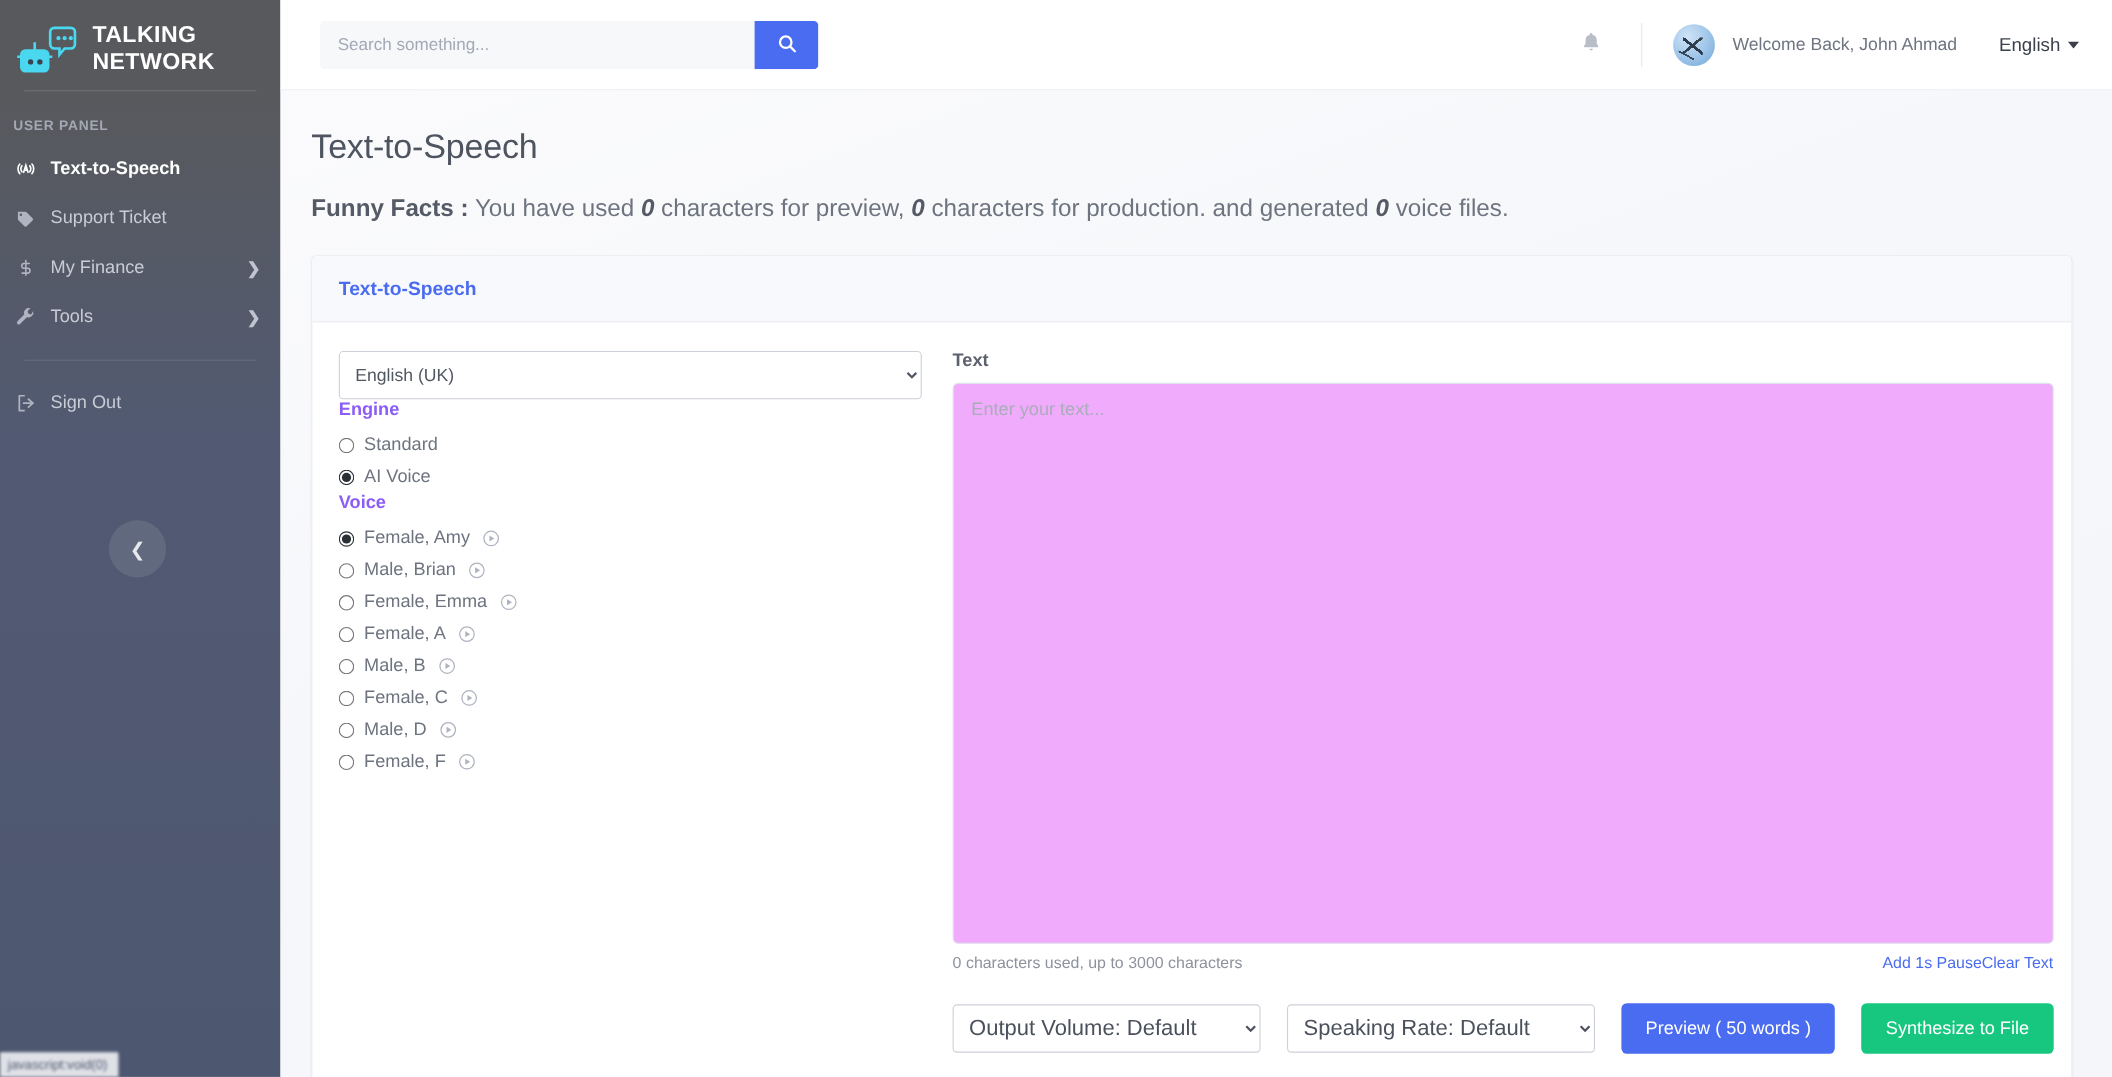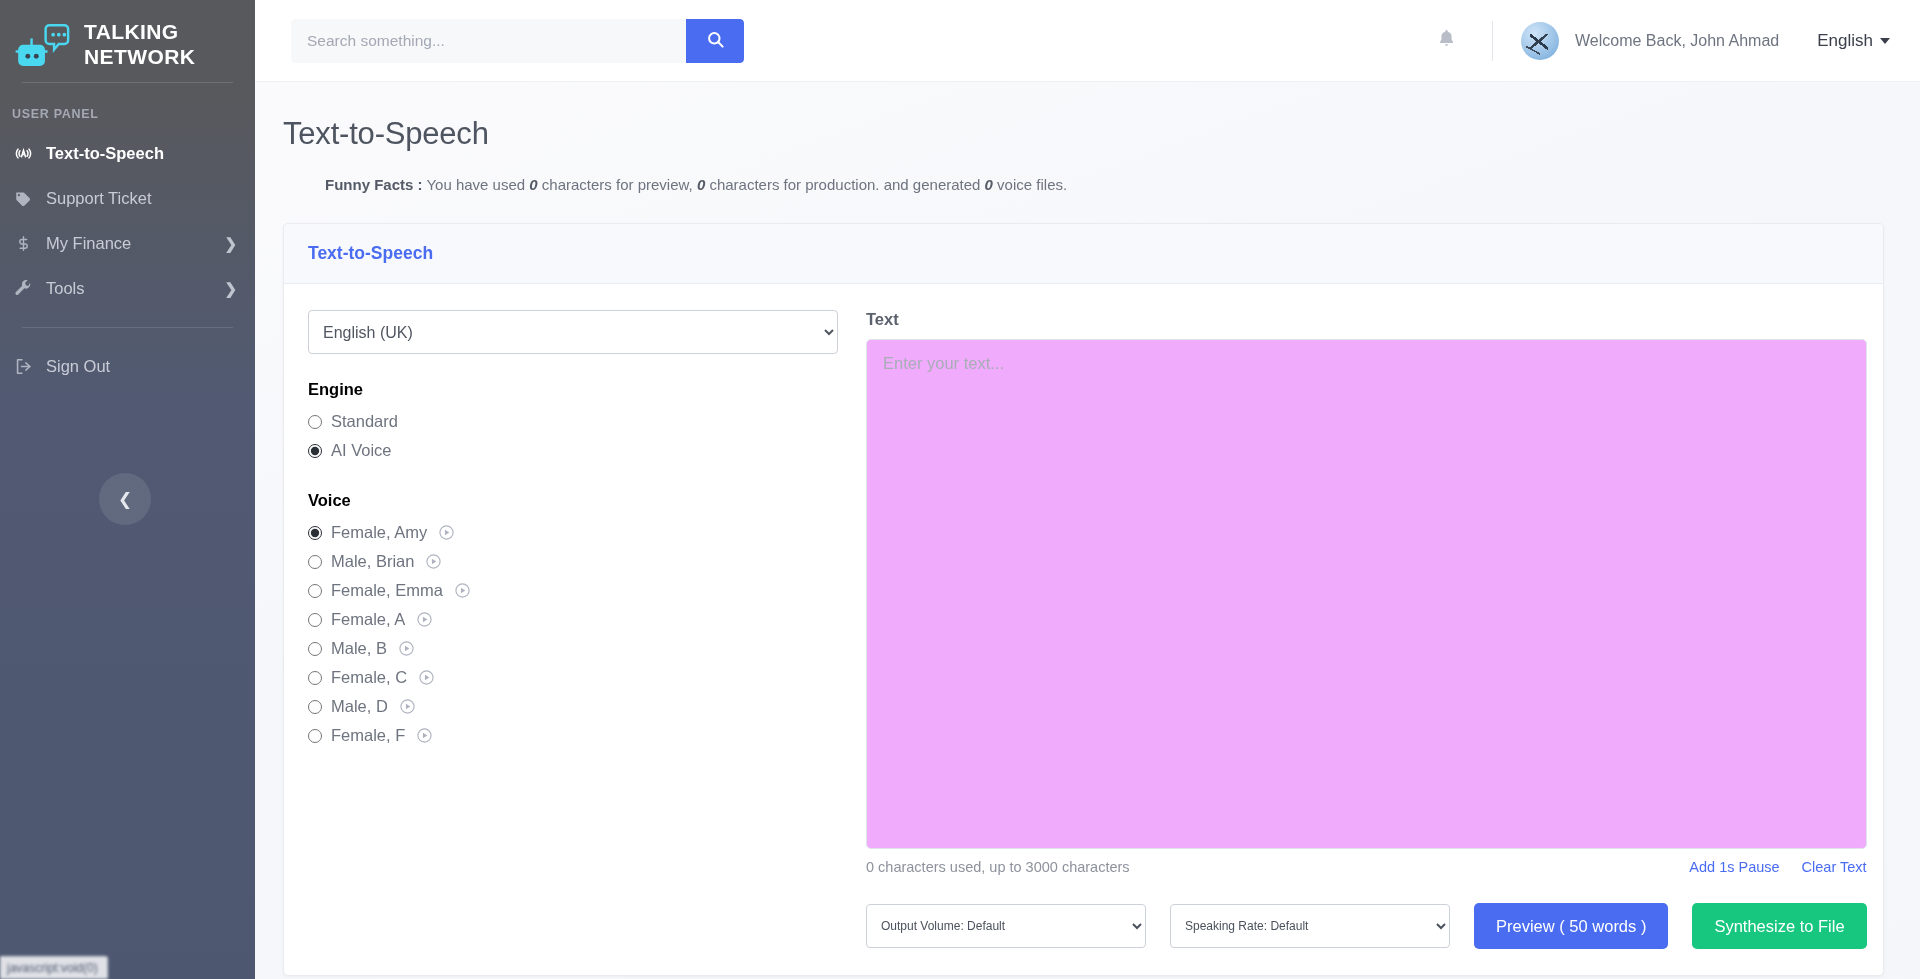--- a/index.html
+++ b/index.html
@@ -126,21 +126,21 @@
     width: 0; height: 0; border-left: 5px solid transparent;
     border-right: 5px solid transparent; border-top: 6px solid #3a3f4b;
   }
 
   
   .content { flex: 1; padding: 34px 36px 0 28px; overflow: hidden; }
   .page-title {
     font-size: 31px; font-weight: 400; color: #4e5560;
     letter-spacing: -0.2px; margin-bottom: 24px;
   }
-  .facts { font-size: 15px; color: #6e747f; margin-bottom: 30px; margin-left: 42px; }
+  .facts { font-size: 22px; color: #6e747f; margin-bottom: 30px; }
   .facts b { color: #545a66; font-weight: 700; }
   .facts i { font-weight: 700; font-style: italic; color: #555b66; }
 
   .card {
     background: #ffffff; border: 1px solid #e9ebf0; border-radius: 5px;
     box-shadow: 0 1px 3px rgba(30,40,60,0.045);
     overflow: hidden;
   }
   .card-header {
     background: #f8f9fc; border-bottom: 1px solid #e9ebf0;
@@ -154,47 +154,47 @@
     font-size: 16.5px; font-weight: 700; color: #5c626d; margin-bottom: 10px;
   }
   .native-select {
     width: 100%; height: 44px; font-size: 16px; color: #515761;
     border: 1px solid #ccd0d8; border-radius: 4px;
     padding: 0 10px; background: #fff;
     font-family: "Liberation Sans", sans-serif;
     appearance: auto; outline: none;
   }
   .group-label {
-    font-size: 16.5px; font-weight: 700; color: #000000;
-    margin-top: 26px; margin-bottom: 8px;
+    font-size: 16.5px; font-weight: 700; color: #8b5cf6;
+    margin-bottom: 8px;
   }
   .radio-row {
     display: flex; align-items: center; gap: 9px;
     padding: 5px 0; font-size: 16.5px; color: #6e747f; cursor: pointer;
   }
   .radio-row input[type=radio] { width: 14px; height: 14px; margin: 0; cursor: pointer; accent-color: #2b2f36; }
   .play-ico { color: #aeb3bf; display: inline-flex; align-items: center; margin-left: 2px; cursor: pointer; }
 
   .textarea {
     width: 100%; height: 510px; resize: none;
     border: 1px solid #dfe3ea; border-radius: 5px;
     padding: 14px 16px; font-size: 16.5px; color: #444a55;
     font-family: "Liberation Sans", sans-serif; outline: none;
     background: #f0abfc;
   }
   .textarea::placeholder { color: #a8adb8; }
   .meta-row {
     display: flex; align-items: center; margin-top: 10px;
     font-size: 14.5px; color: #8d929c;
   }
-  .meta-links { margin-left: auto; display: flex; gap: 22px; }
+  .meta-links { margin-left: auto; display: flex; }
   .meta-links a { color: #4a6cf0; text-decoration: none; cursor: pointer; font-size: 14.5px; }
   .bottom-row { display: flex; align-items: center; gap: 24px; margin-top: 28px; }
   .sel-sm {
-    width: 280px; height: 44px; font-size: 12px; color: #4b515c;
+    width: 280px; height: 44px; font-size: 20px; color: #4b515c;
     border: 1px solid #ccd0d8; border-radius: 4px; padding: 0 10px; background: #fff;
     font-family: "Liberation Sans", sans-serif; outline: none;
   }
   .btn {
     height: 46px; border: none; border-radius: 5px; cursor: pointer;
     font-size: 16.5px; color: #fff; padding: 0 22px;
     font-family: "Liberation Sans", sans-serif; white-space: nowrap;
   }
   .btn-preview { background: #4a6cf0; }
   .btn-synth { background: #18c77f; }

